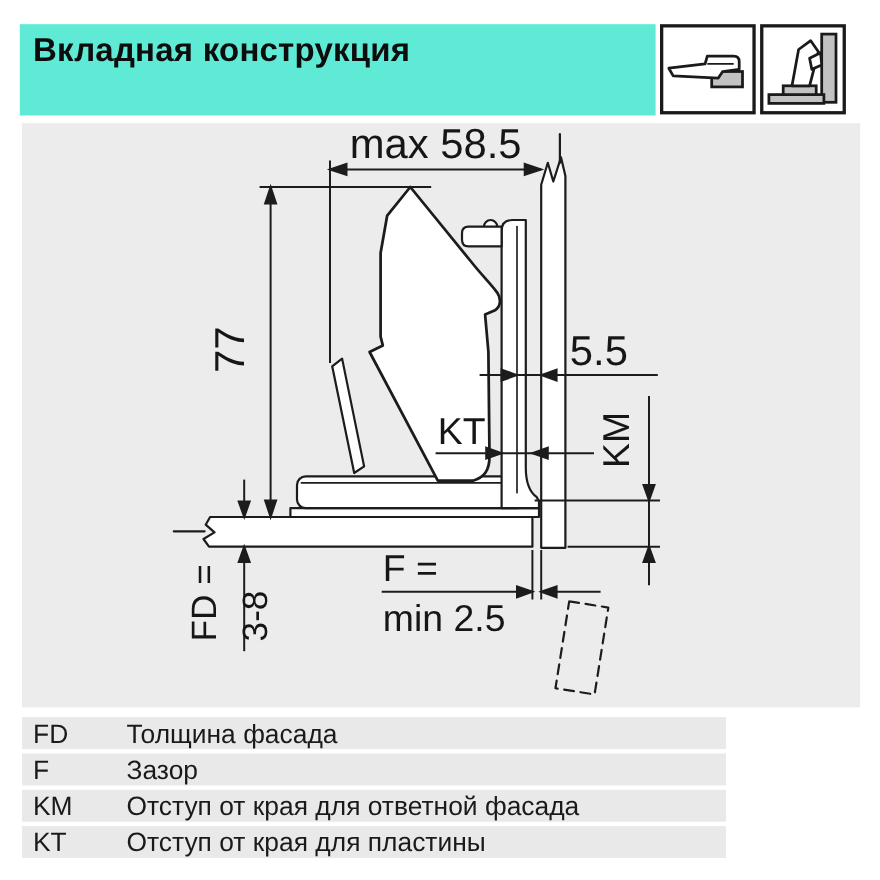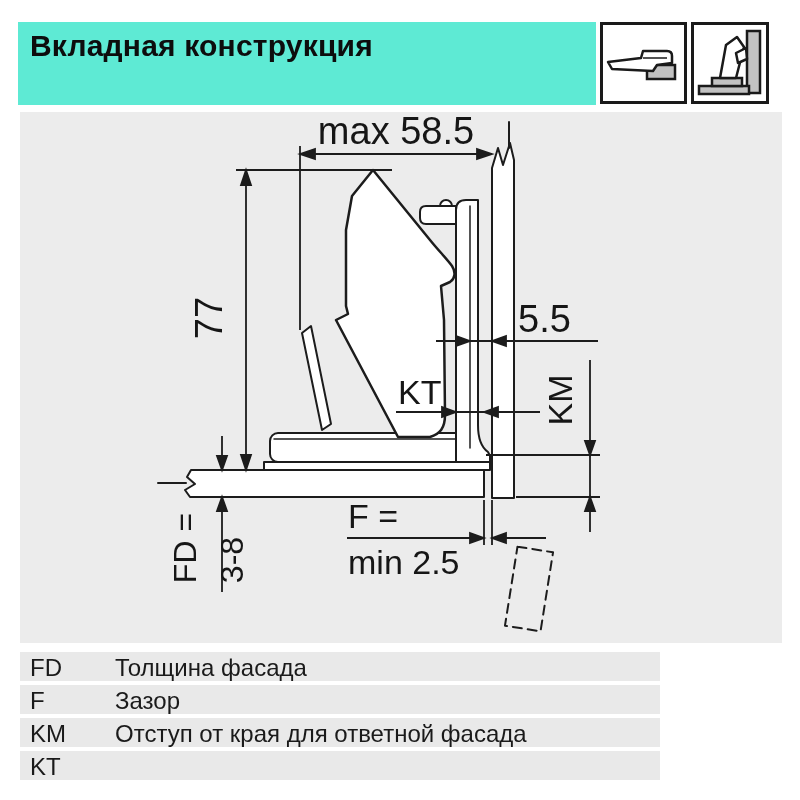--- a/index.html
+++ b/index.html
@@ -169,14 +169,15 @@
   <div class="legend-row">
     <span class="legend-key">F</span>
     <span class="legend-desc">Зазор</span>
   </div>
   <div class="legend-row">
     <span class="legend-key">KM</span>
     <span class="legend-desc">Отступ от края для ответной фасада</span>
   </div>
   <div class="legend-row">
     <span class="legend-key">KT</span>
+    <span class="legend-desc">Отступ от края для пластины</span>
   </div>
 </div>
 
 </body></html>

